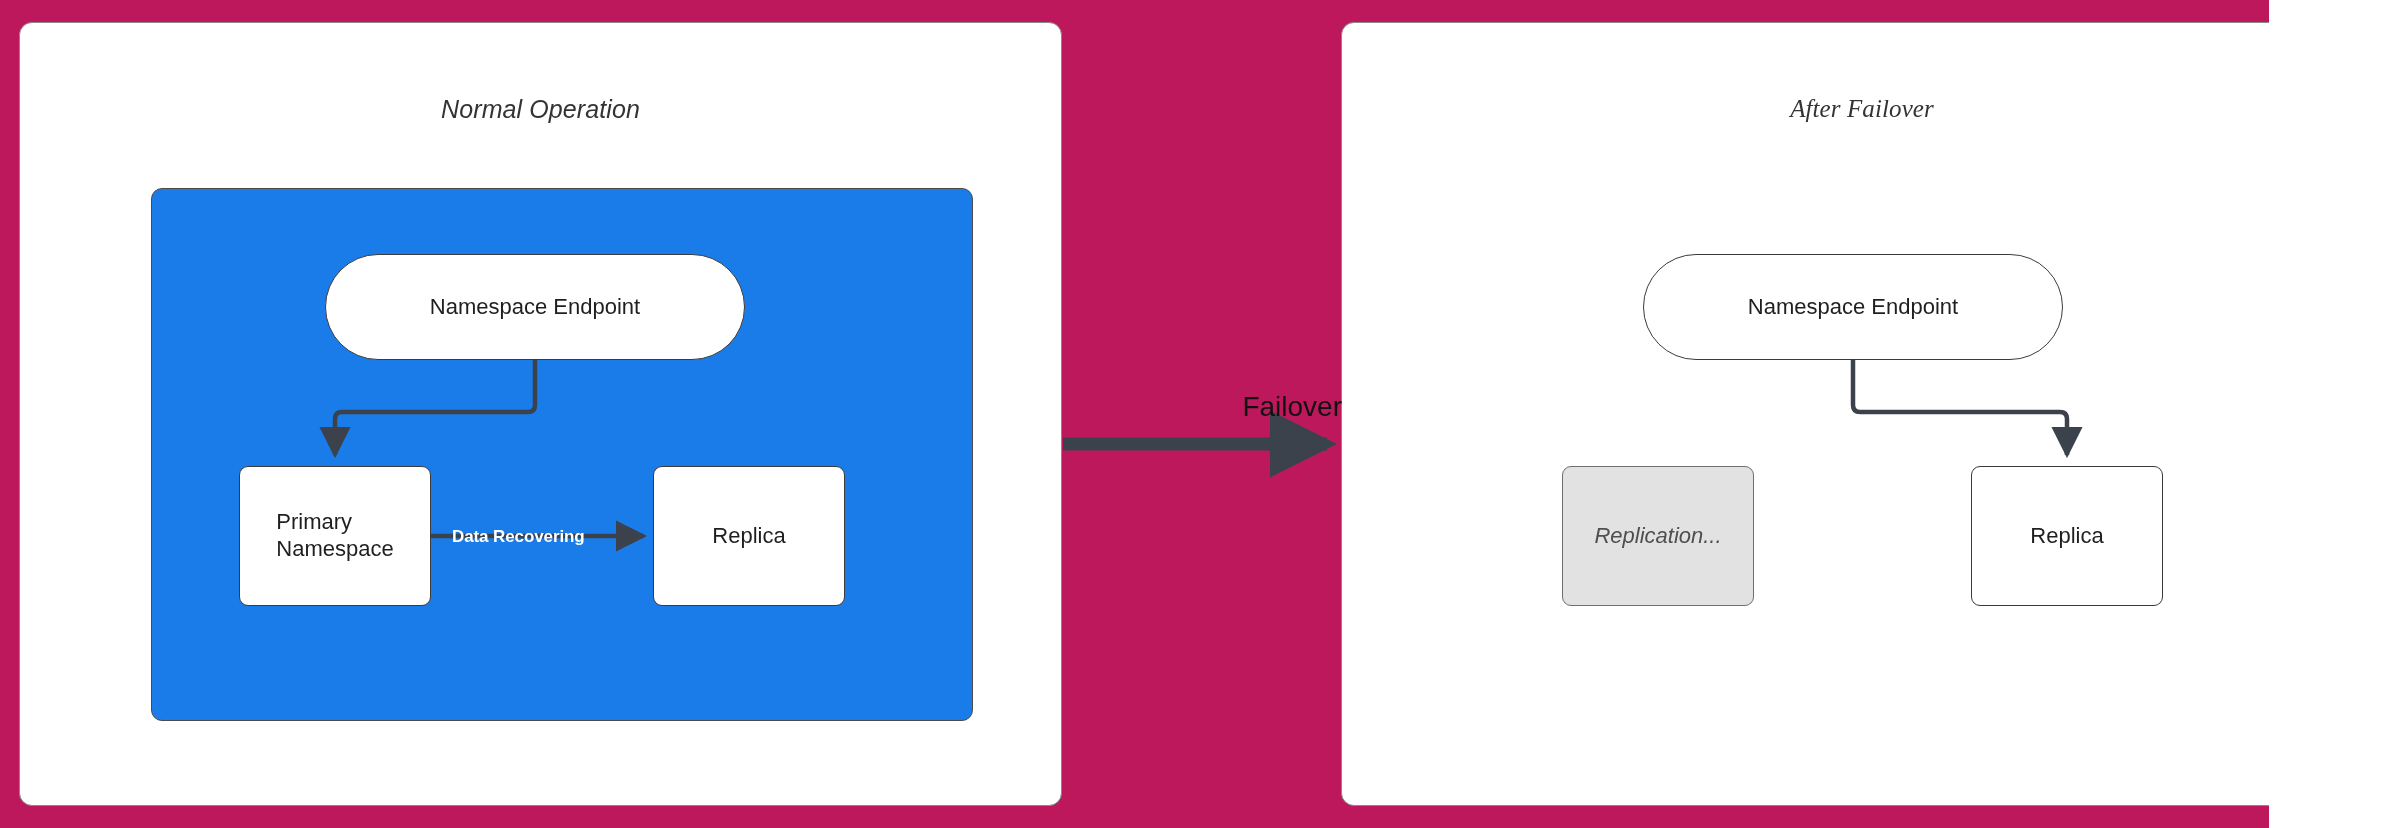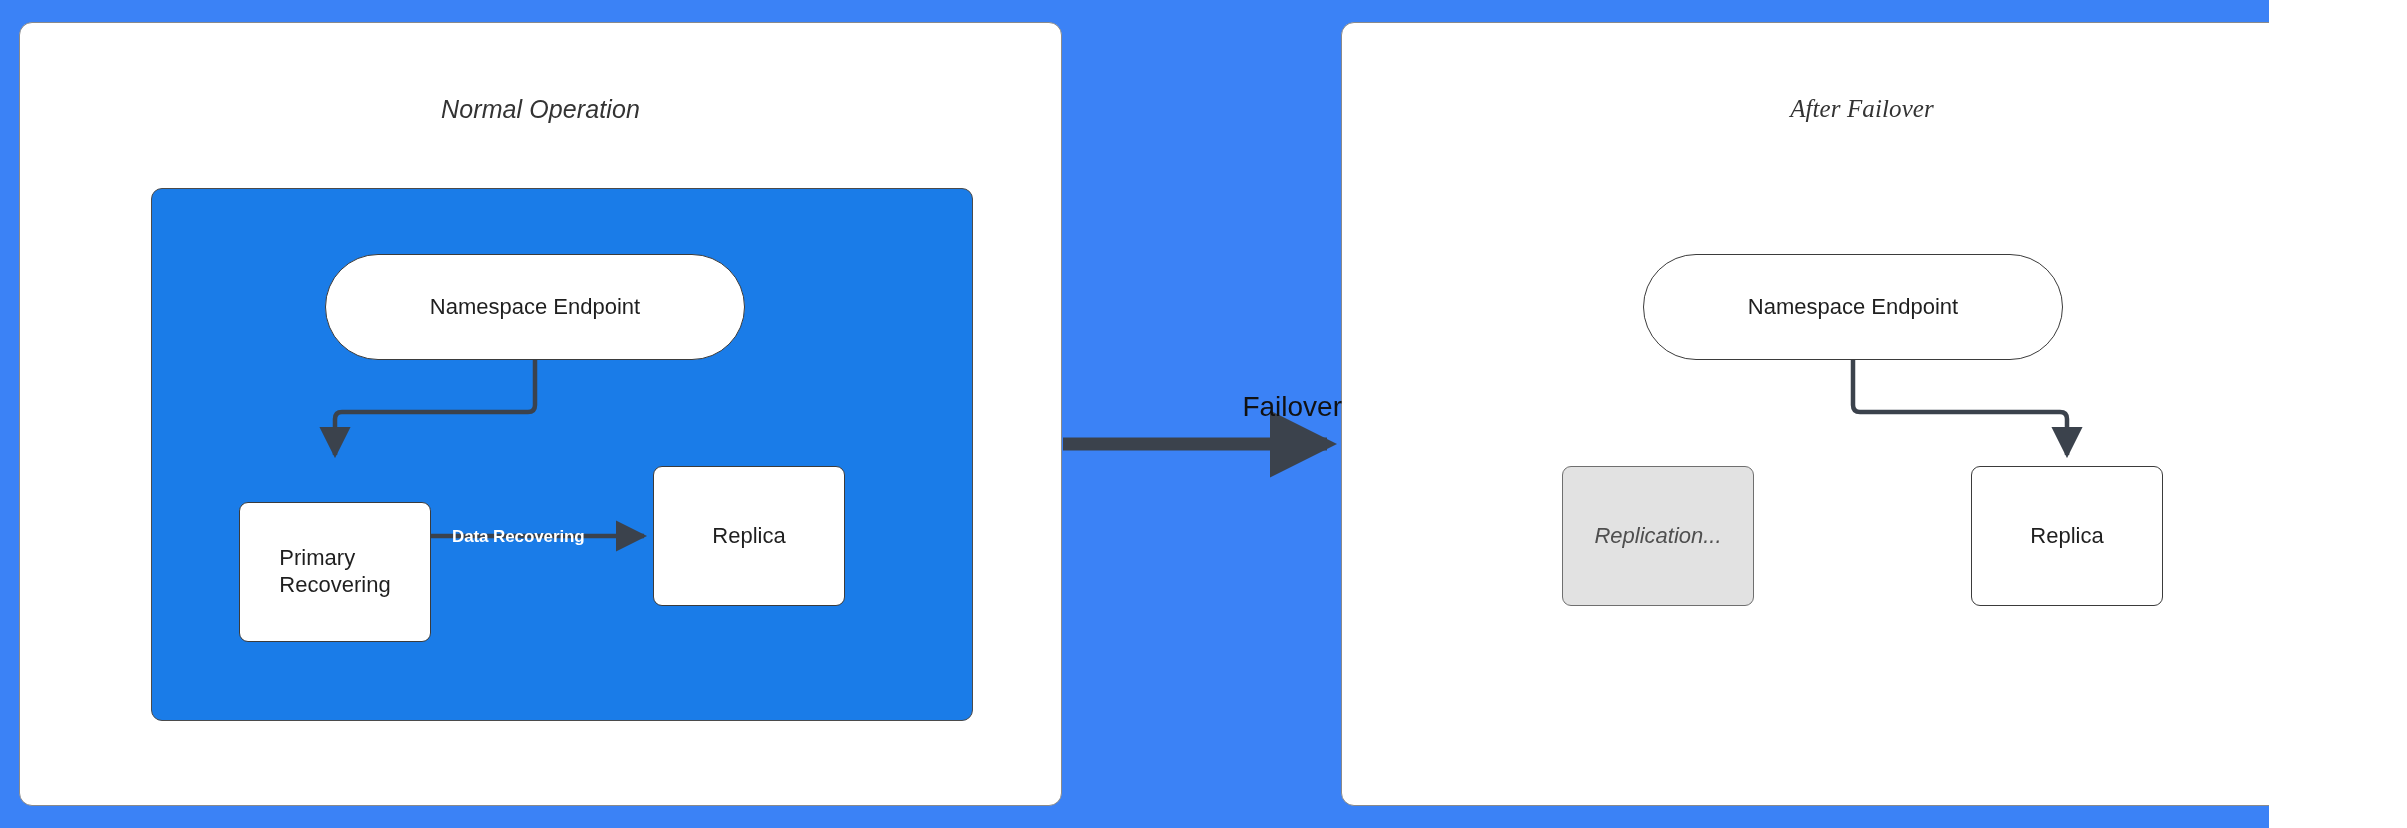--- a/index.html
+++ b/index.html
@@ -10,21 +10,21 @@
   }
   body {
     font-family: "Liberation Sans", sans-serif;
     -webkit-font-smoothing: antialiased;
   }
 
   #canvas {
     position: relative;
     width: 2269px;
     height: 828px;
-    background: #3b82f6;
+    background: #be185d;
     overflow: hidden;
   }
 
   
   .panel {
     position: absolute;
     background: #ffffff;
     border: 1.6px solid #8a8a8a;
     border-radius: 13px;
     box-sizing: border-box;
@@ -78,21 +78,21 @@
     border: 1.7px solid #6f6f6f;
     color: #4f4f4f;
     font-style: italic;
   }
 
   
   .endpoint-left  { left: 325px;  top: 254px; width: 420px; height: 106px; }
   .endpoint-right { left: 1643px; top: 254px; width: 420px; height: 106px; }
 
   
-  .primary-ns   { left: 239px;  top: 466px; width: 192px; height: 140px; margin-top: 36px; }
+  .primary-ns   { left: 239px;  top: 466px; width: 192px; height: 140px; }
   .replica-left { left: 653px;  top: 466px; width: 192px; height: 140px; }
   .recovering   { left: 1562px; top: 466px; width: 192px; height: 140px; }
   .replica-right{ left: 1971px; top: 466px; width: 192px; height: 140px; }
 
   
   #wires {
     position: absolute;
     left: 0; top: 0;
     width: 2407px;
     height: 828px;
@@ -160,21 +160,21 @@
     <path d="M 1063 444 L 1327 444" fill="none" stroke="#3b424c" stroke-width="13" stroke-linecap="butt" marker-end="url(#arrow-thick)"></path>
 
     <path d="M 1853 360 L 1853 405 Q 1853 412 1860 412 L 2060 412 Q 2067 412 2067 419 L 2067 455" fill="none" stroke="#3b424c" stroke-width="4.5" stroke-linecap="butt" marker-end="url(#arrow-thin)"></path>
   </svg>
 
   <div class="node node-stadium endpoint-left">Namespace Endpoint</div>
 
   <div class="node node-rect primary-ns">
     <span>
       <span>Primary</span><br>
-      <span>Recovering</span>
+      <span>Namespace</span>
     </span>
   </div>
 
   <div class="node node-rect replica-left">Replica</div>
 
   <div class="node node-stadium endpoint-right">Namespace Endpoint</div>
 
   <div class="node node-rect node-recovering recovering">Replication...</div>
 
   <div class="node node-rect replica-right">Replica</div>

